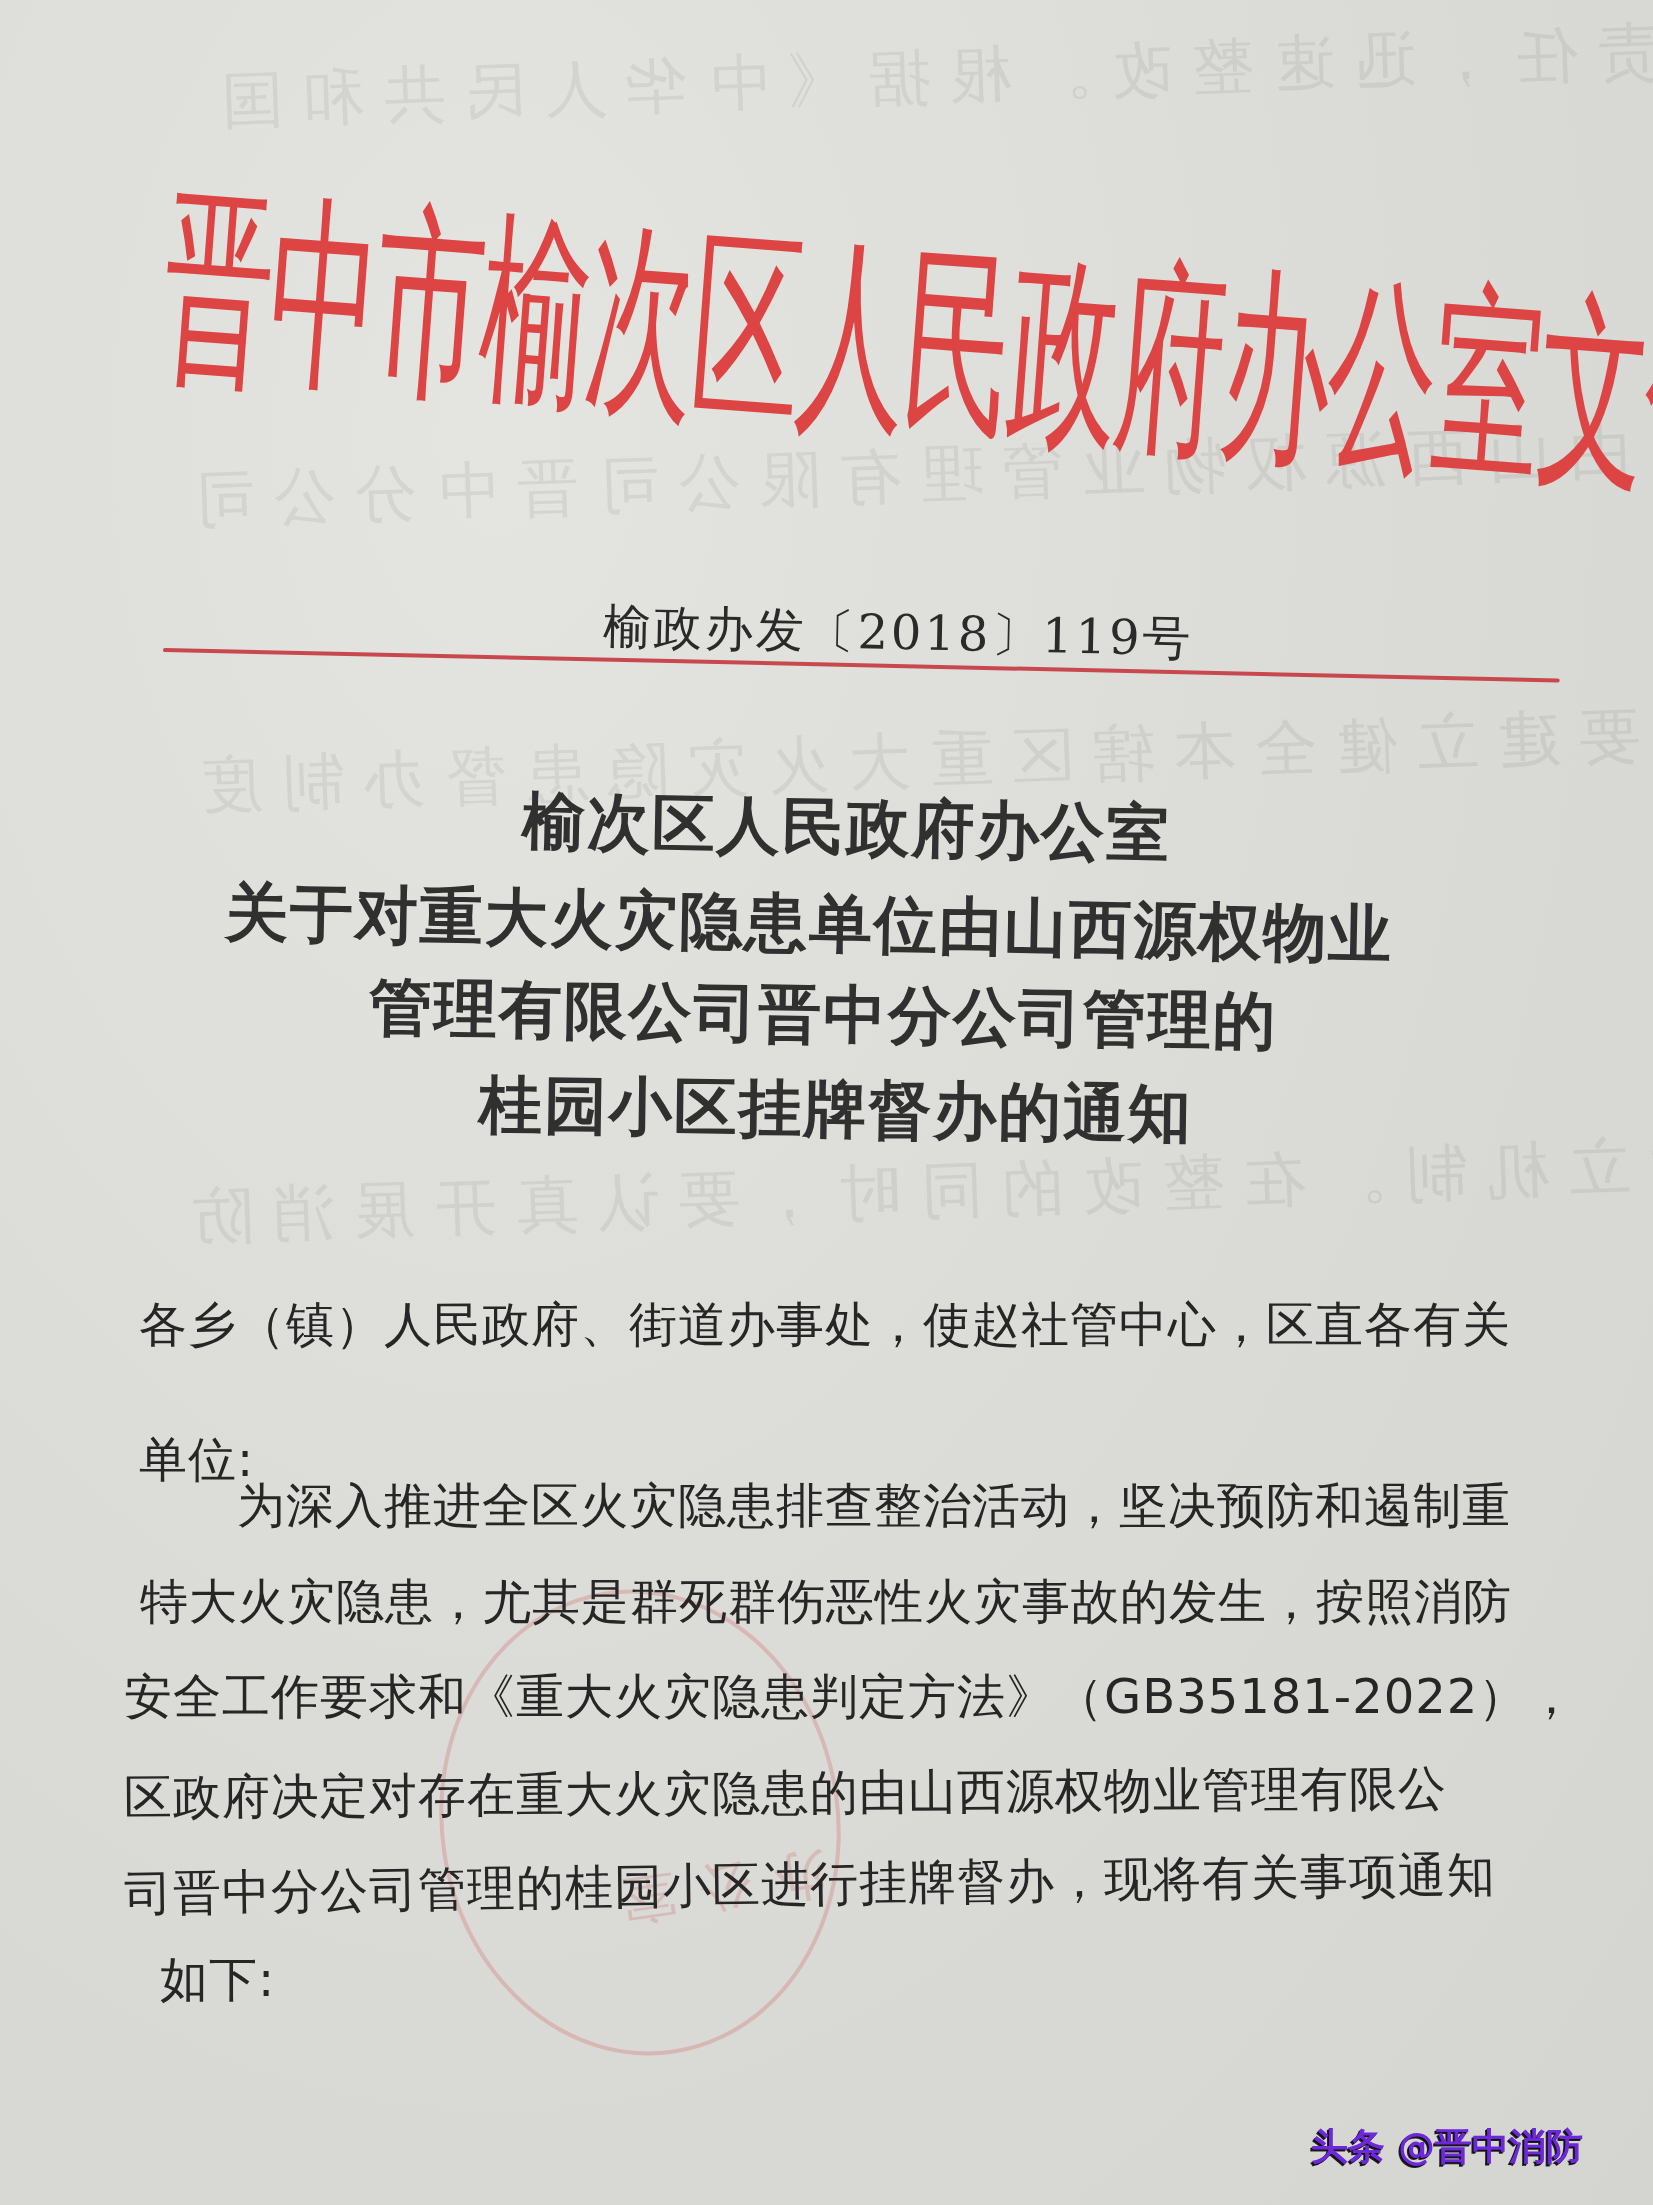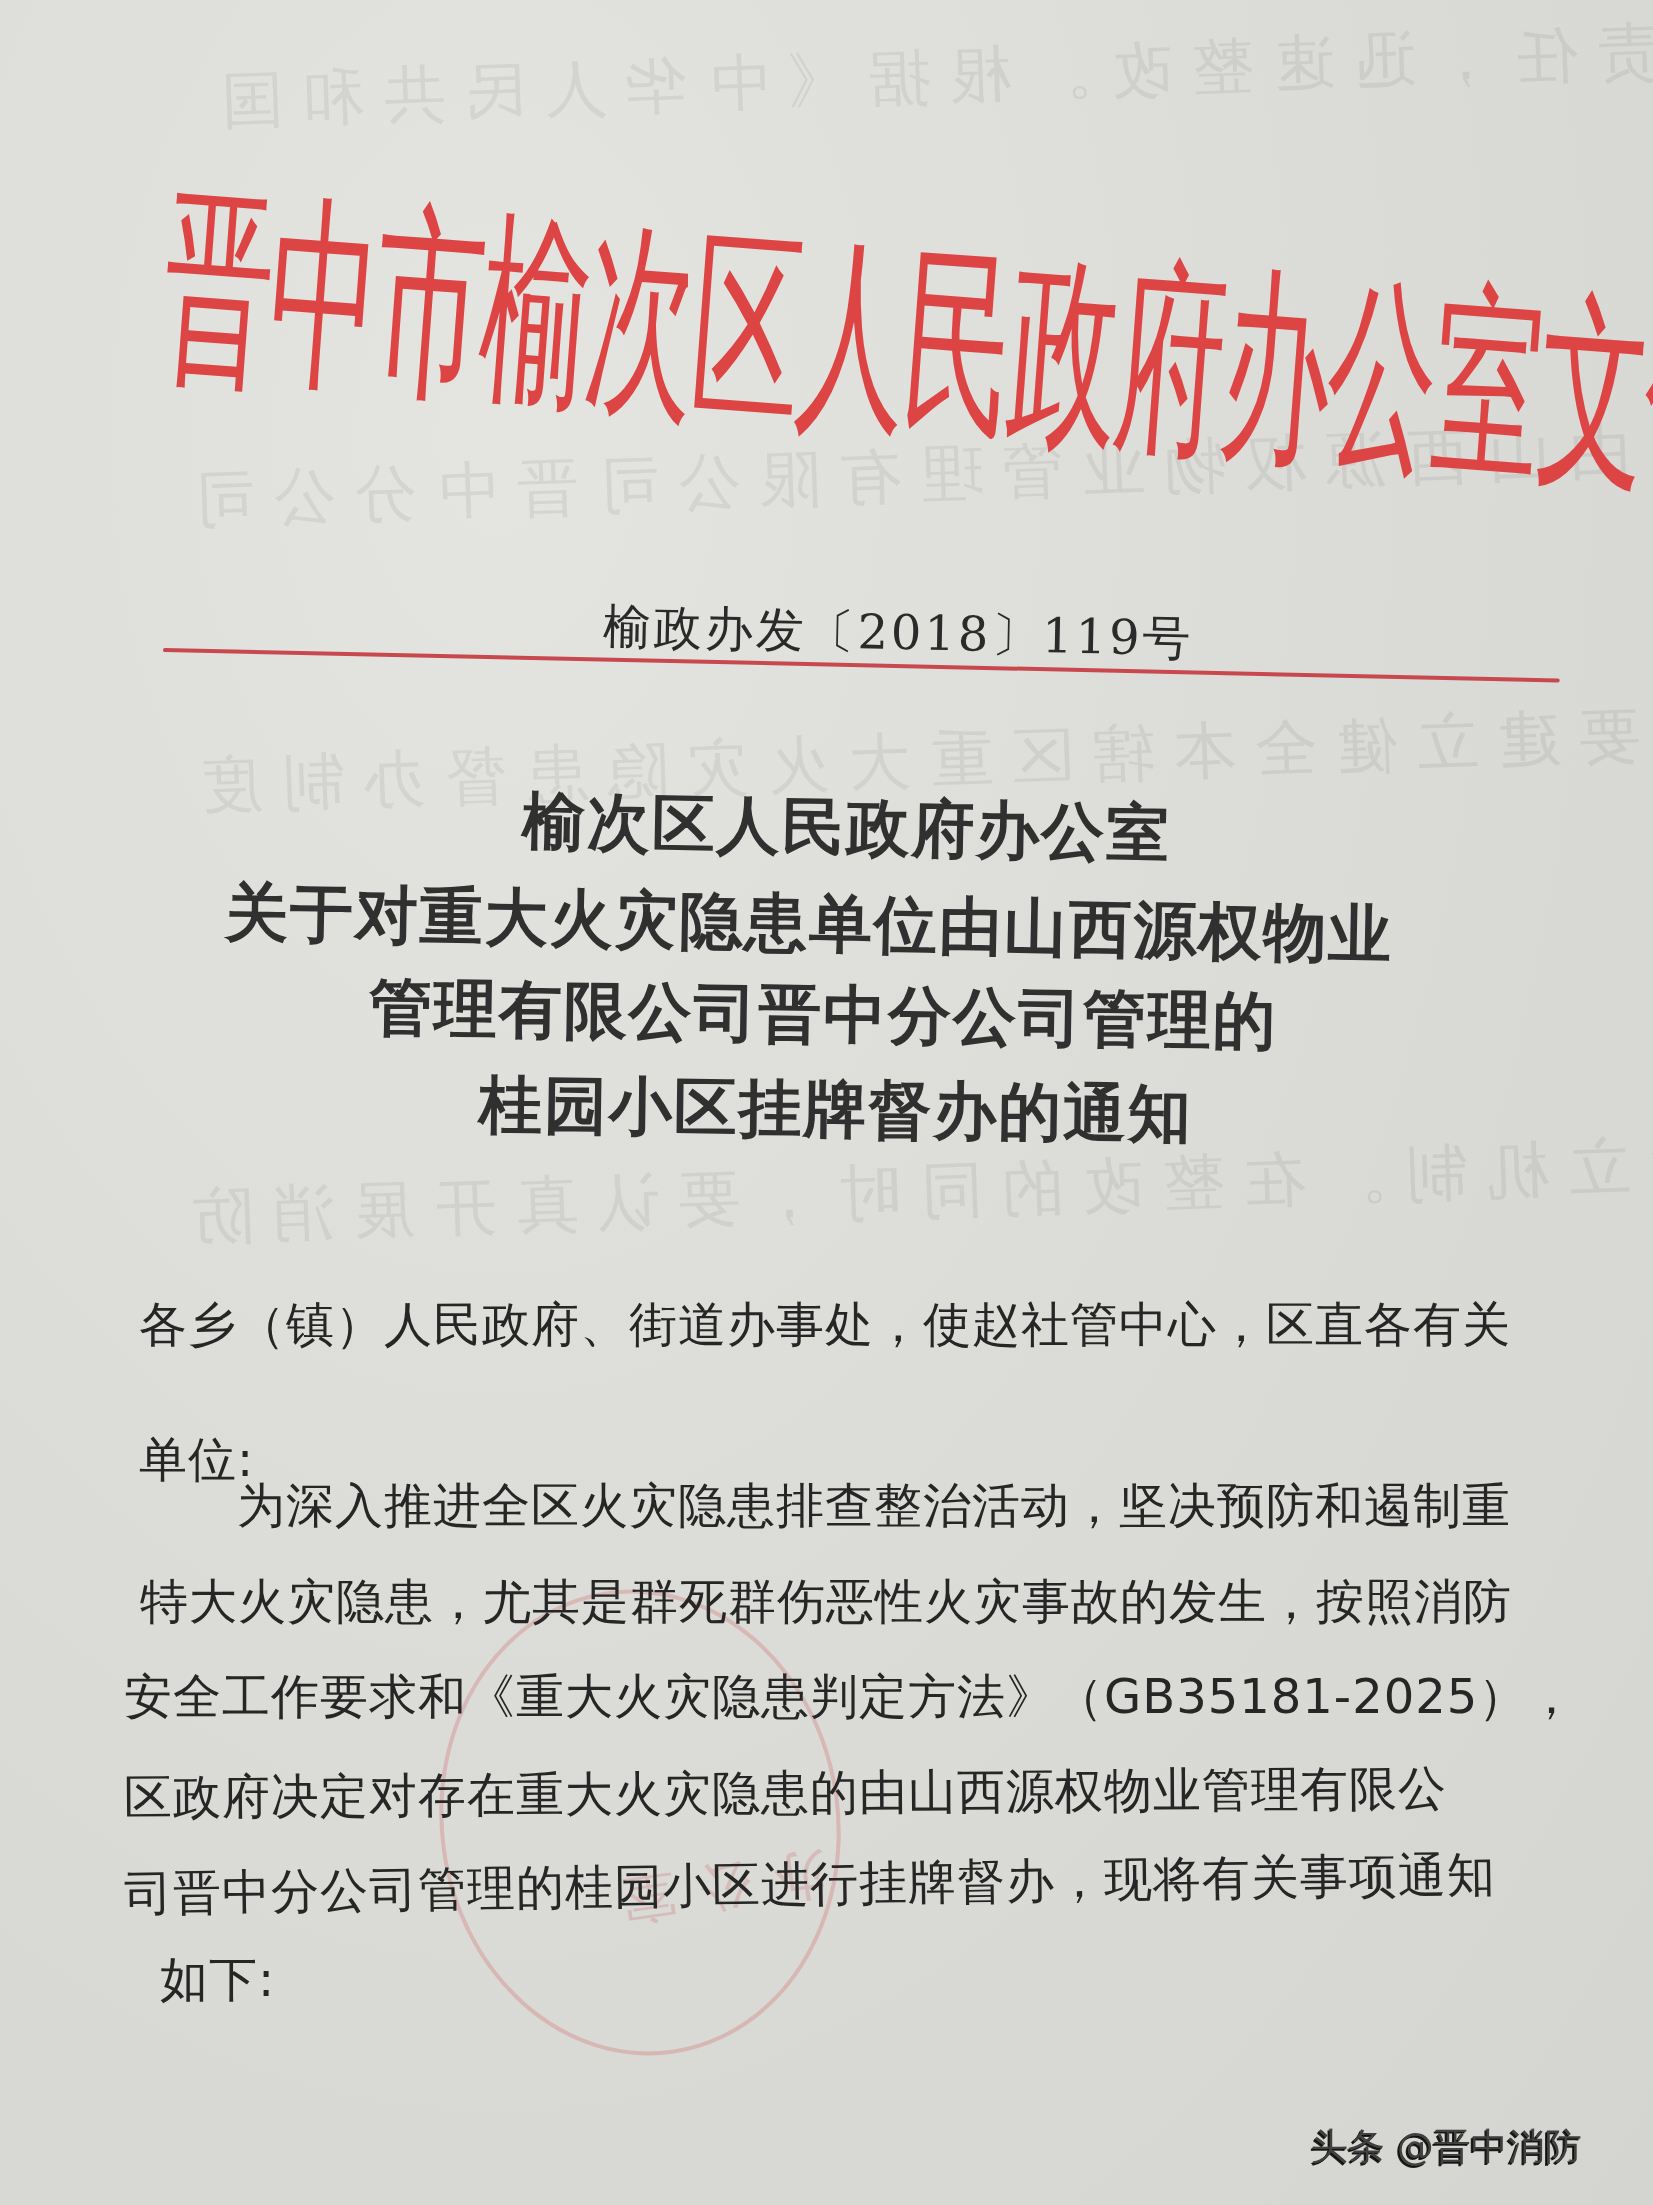--- a/index.html
+++ b/index.html
@@ -102,24 +102,24 @@
       color: rgba(200,110,110,0.28);
       font-size: 53px;
       letter-spacing: 24px;
       white-space: nowrap;
       transform: rotate(180deg);
     }
     .watermark {
       position: absolute;
       left: 1311px;
       top: 2122px;
-      color: #404040;
+      color: #6d28d9;
       font-family: "DejaVu Sans", "Liberation Sans", sans-serif;
       font-size: 37px;
-      font-weight: normal;
+      font-weight: bold;
       white-space: nowrap;
       text-shadow: -1.9px 1.9px 0 rgba(0,0,0,0.85), -1px 1px 0 rgba(0,0,0,0.6);
     }
   </style>
 </head>
 <body>
 
 <div class="paper"></div>
 
 <div class="bleed" style="left:201px;top:29px;">一、落实责任，迅速整改。根据《中华人民共和国</div>
@@ -139,19 +139,19 @@
 <div class="title-line" style="left:479px;top:1067px;transform:rotate(0.8deg);">桂园小区挂牌督办的通知</div>
 
 <div class="seal">
   <div class="seal-text">办公室</div>
 </div>
 
 <div class="body-line" style="left:139px;top:1273px;transform:rotate(0deg);margin-top:20px;">各乡（镇）人民政府、街道办事处，使赵社管中心，区直各有关</div>
 <div class="body-line" style="left:139px;top:1428px;transform:rotate(0deg);">单位:</div>
 <div class="body-line" style="left:139px;top:1474px;transform:rotate(0deg);">　　为深入推进全区火灾隐患排查整治活动，坚决预防和遏制重</div>
 <div class="body-line" style="left:124px;top:1570px;transform:rotate(0deg);margin-left:16px;">特大火灾隐患，尤其是群死群伤恶性火灾事故的发生，按照消防</div>
-<div class="body-line" style="left:124px;top:1665px;transform:rotate(0deg);">安全工作要求和《重大火灾隐患判定方法》（GB35181-2025），</div>
+<div class="body-line" style="left:124px;top:1665px;transform:rotate(0deg);">安全工作要求和《重大火灾隐患判定方法》（GB35181-2022），</div>
 <div class="body-line" style="left:124px;top:1766px;transform:rotate(-0.4deg);">区政府决定对存在重大火灾隐患的由山西源权物业管理有限公</div>
 <div class="body-line" style="left:124px;top:1862px;transform:rotate(-0.8deg);">司晋中分公司管理的桂园小区进行挂牌督办，现将有关事项通知</div>
 <div class="body-line" style="left:120px;top:1948px;transform:rotate(0deg);margin-left:40px;">如下:</div>
 
 <div class="watermark">头条 @晋中消防</div>
 
 
 </body></html>

